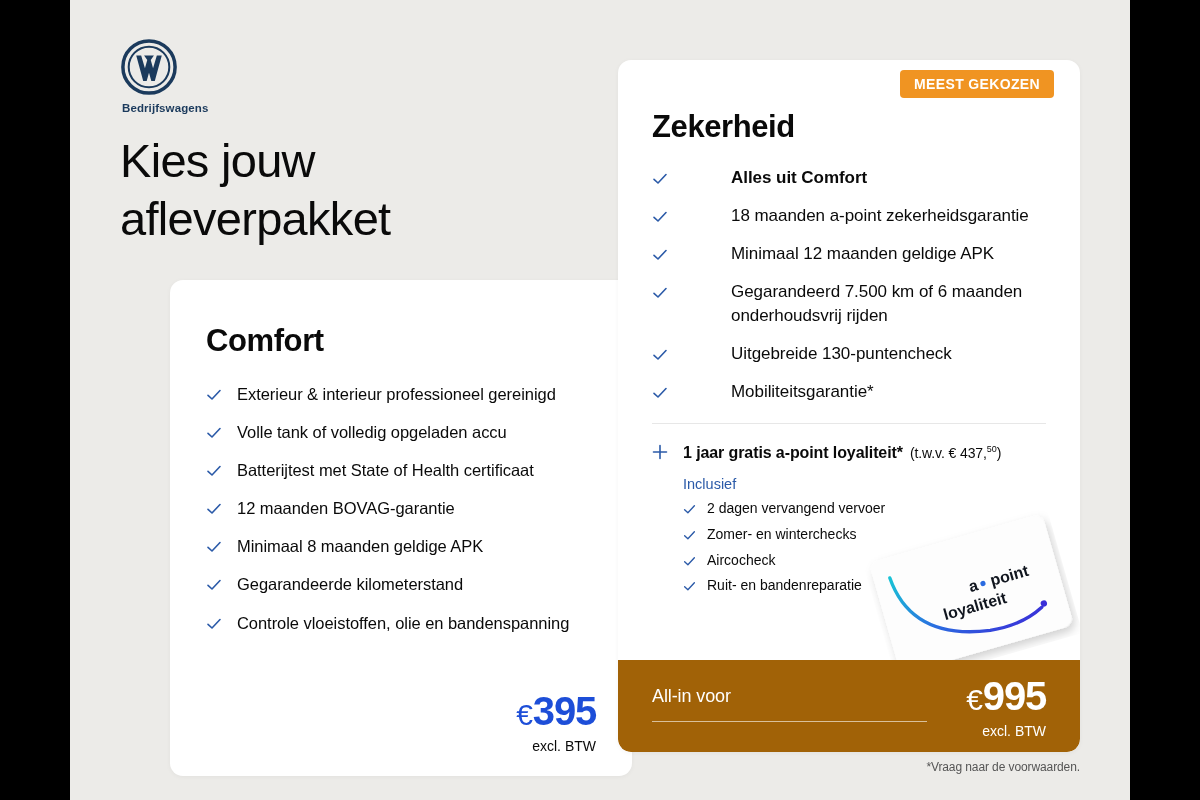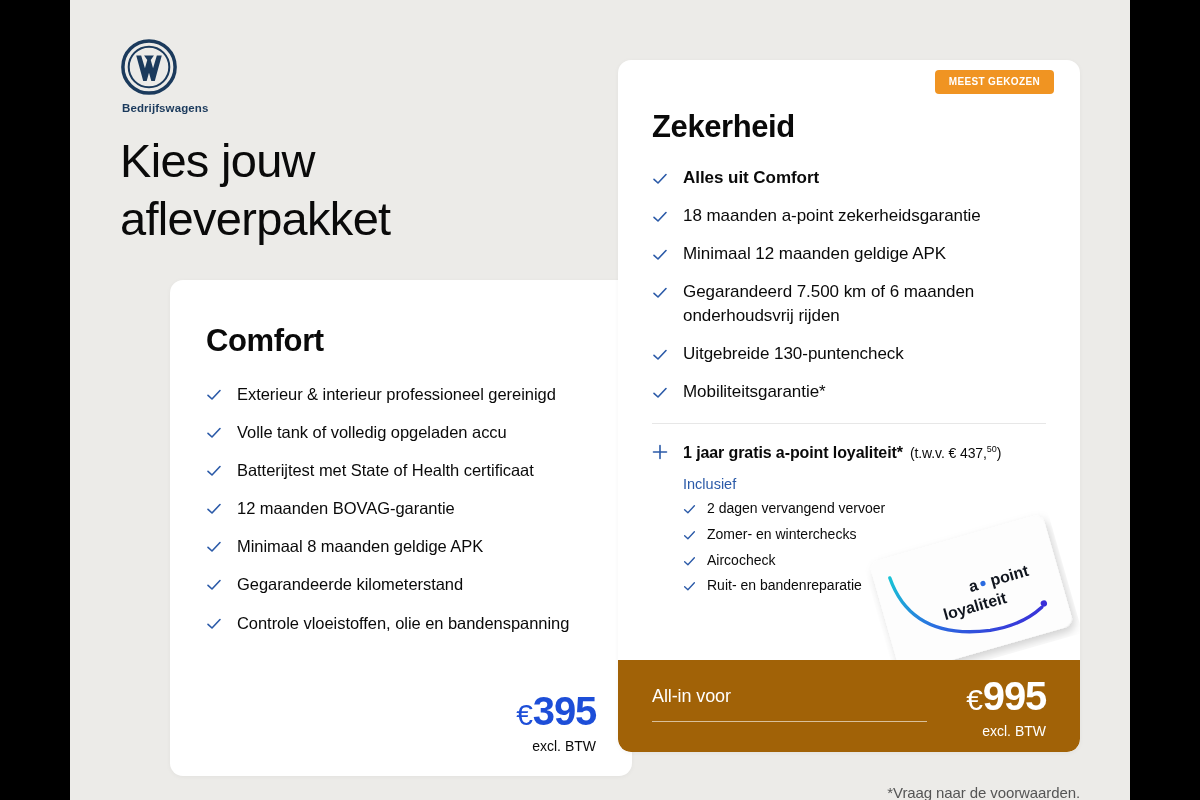--- a/index.html
+++ b/index.html
@@ -93,21 +93,21 @@
   }
   ul.features li .txt {
     font-size: 16.5px;
     line-height: 1.46;
     color: #0A0A0A;
     font-weight: 400;
     letter-spacing: -0.05px;
   }
   ul.features li .txt.bold { font-weight: 700; }
 
-  .card-zekerheid ul.features li { margin-bottom: 13px; }
+  .card-zekerheid ul.features li { margin-bottom: 13px; gap: 48px; }
   .card-zekerheid ul.features li .txt { font-size: 17px; }
 
   
   .divider {
     height: 1px;
     background: #E7E7E7;
     margin: 18px 0 18px 0;
   }
 
   
@@ -232,34 +232,34 @@
   }
   .blue-price .price-main { color: #FFFFFF; }
   .blue-price .price-sub { color: #FFFFFF; }
 
   
   .badge {
     position: absolute;
     right: 26px; top: 10px;
     background: #F09422;
     color: #FFFFFF;
-    font-size: 10px;
+    font-size: 14px;
     font-weight: 700;
     letter-spacing: 0.35px;
     padding: 7px 14px 7px 14px;
     border-radius: 4px;
     line-height: 1;
   }
 
   
   .footnote {
     position: absolute;
     right: 50px;
-    top: 784px;
-    font-size: 15px;
+    top: 760px;
+    font-size: 12px;
     color: #555555;
     letter-spacing: -0.1px;
   }
 </style>
 </head>
 <body>
 
 <div class="stage">
   <div class="canvas">
 

